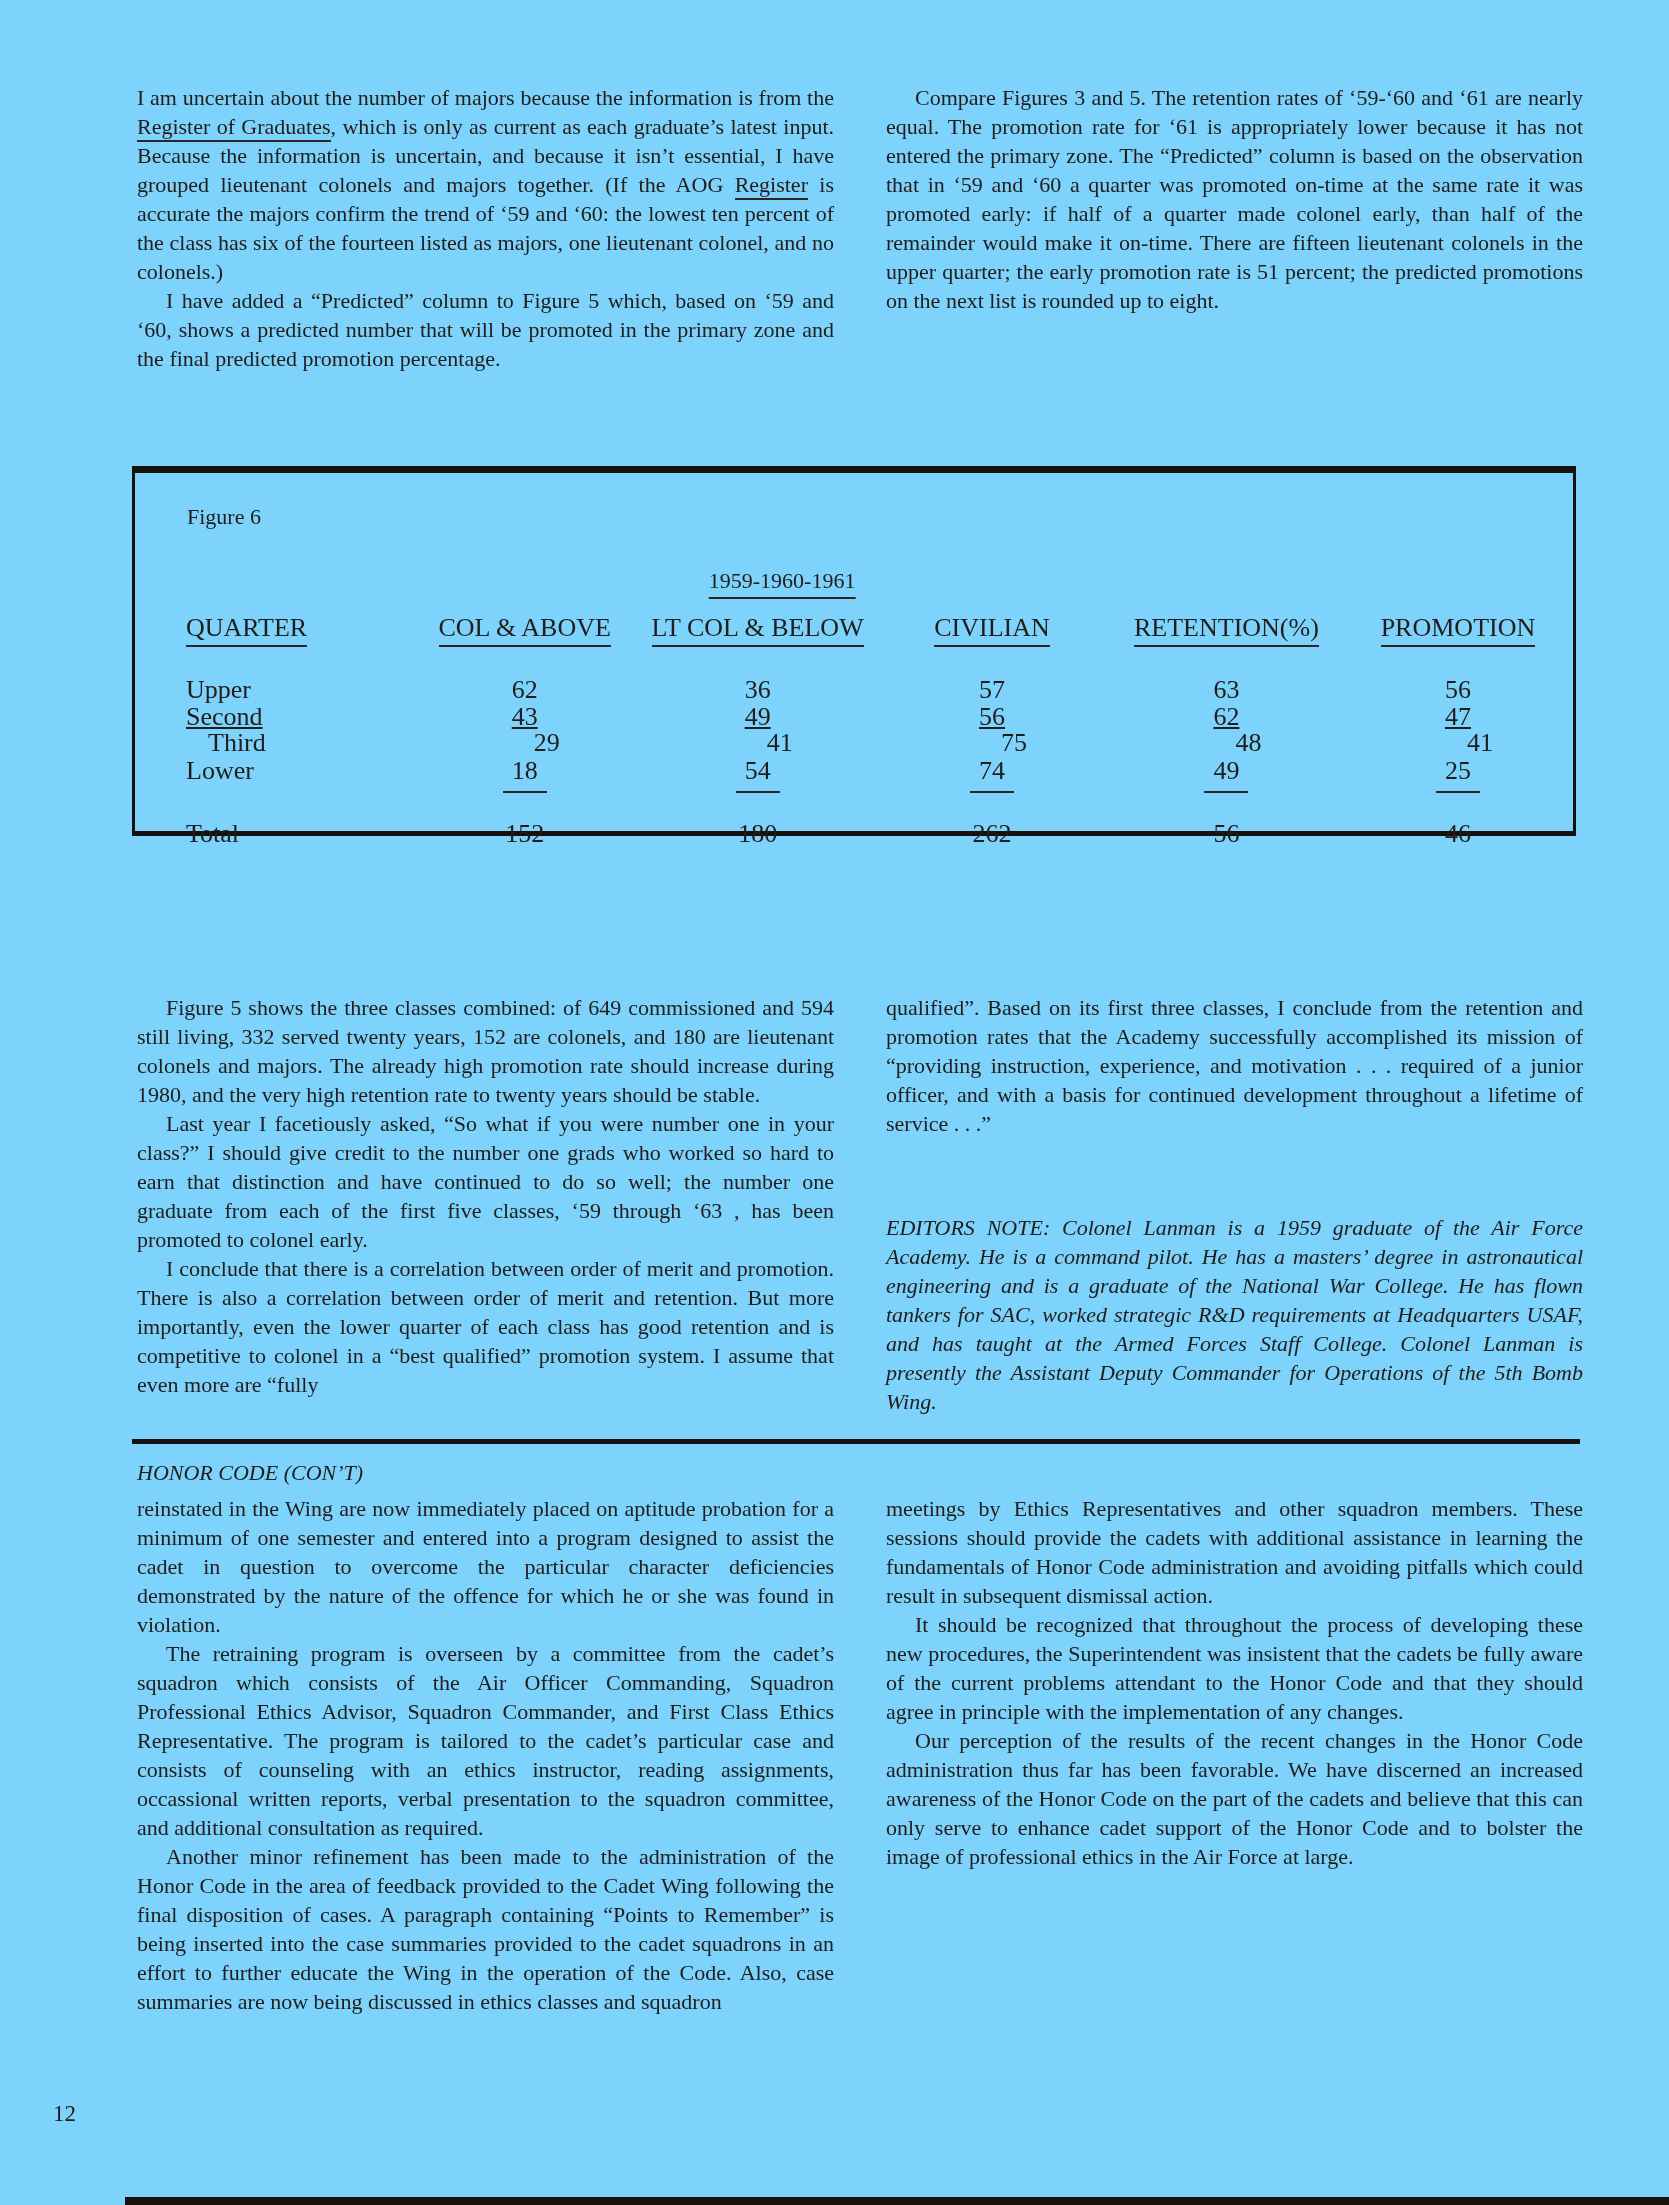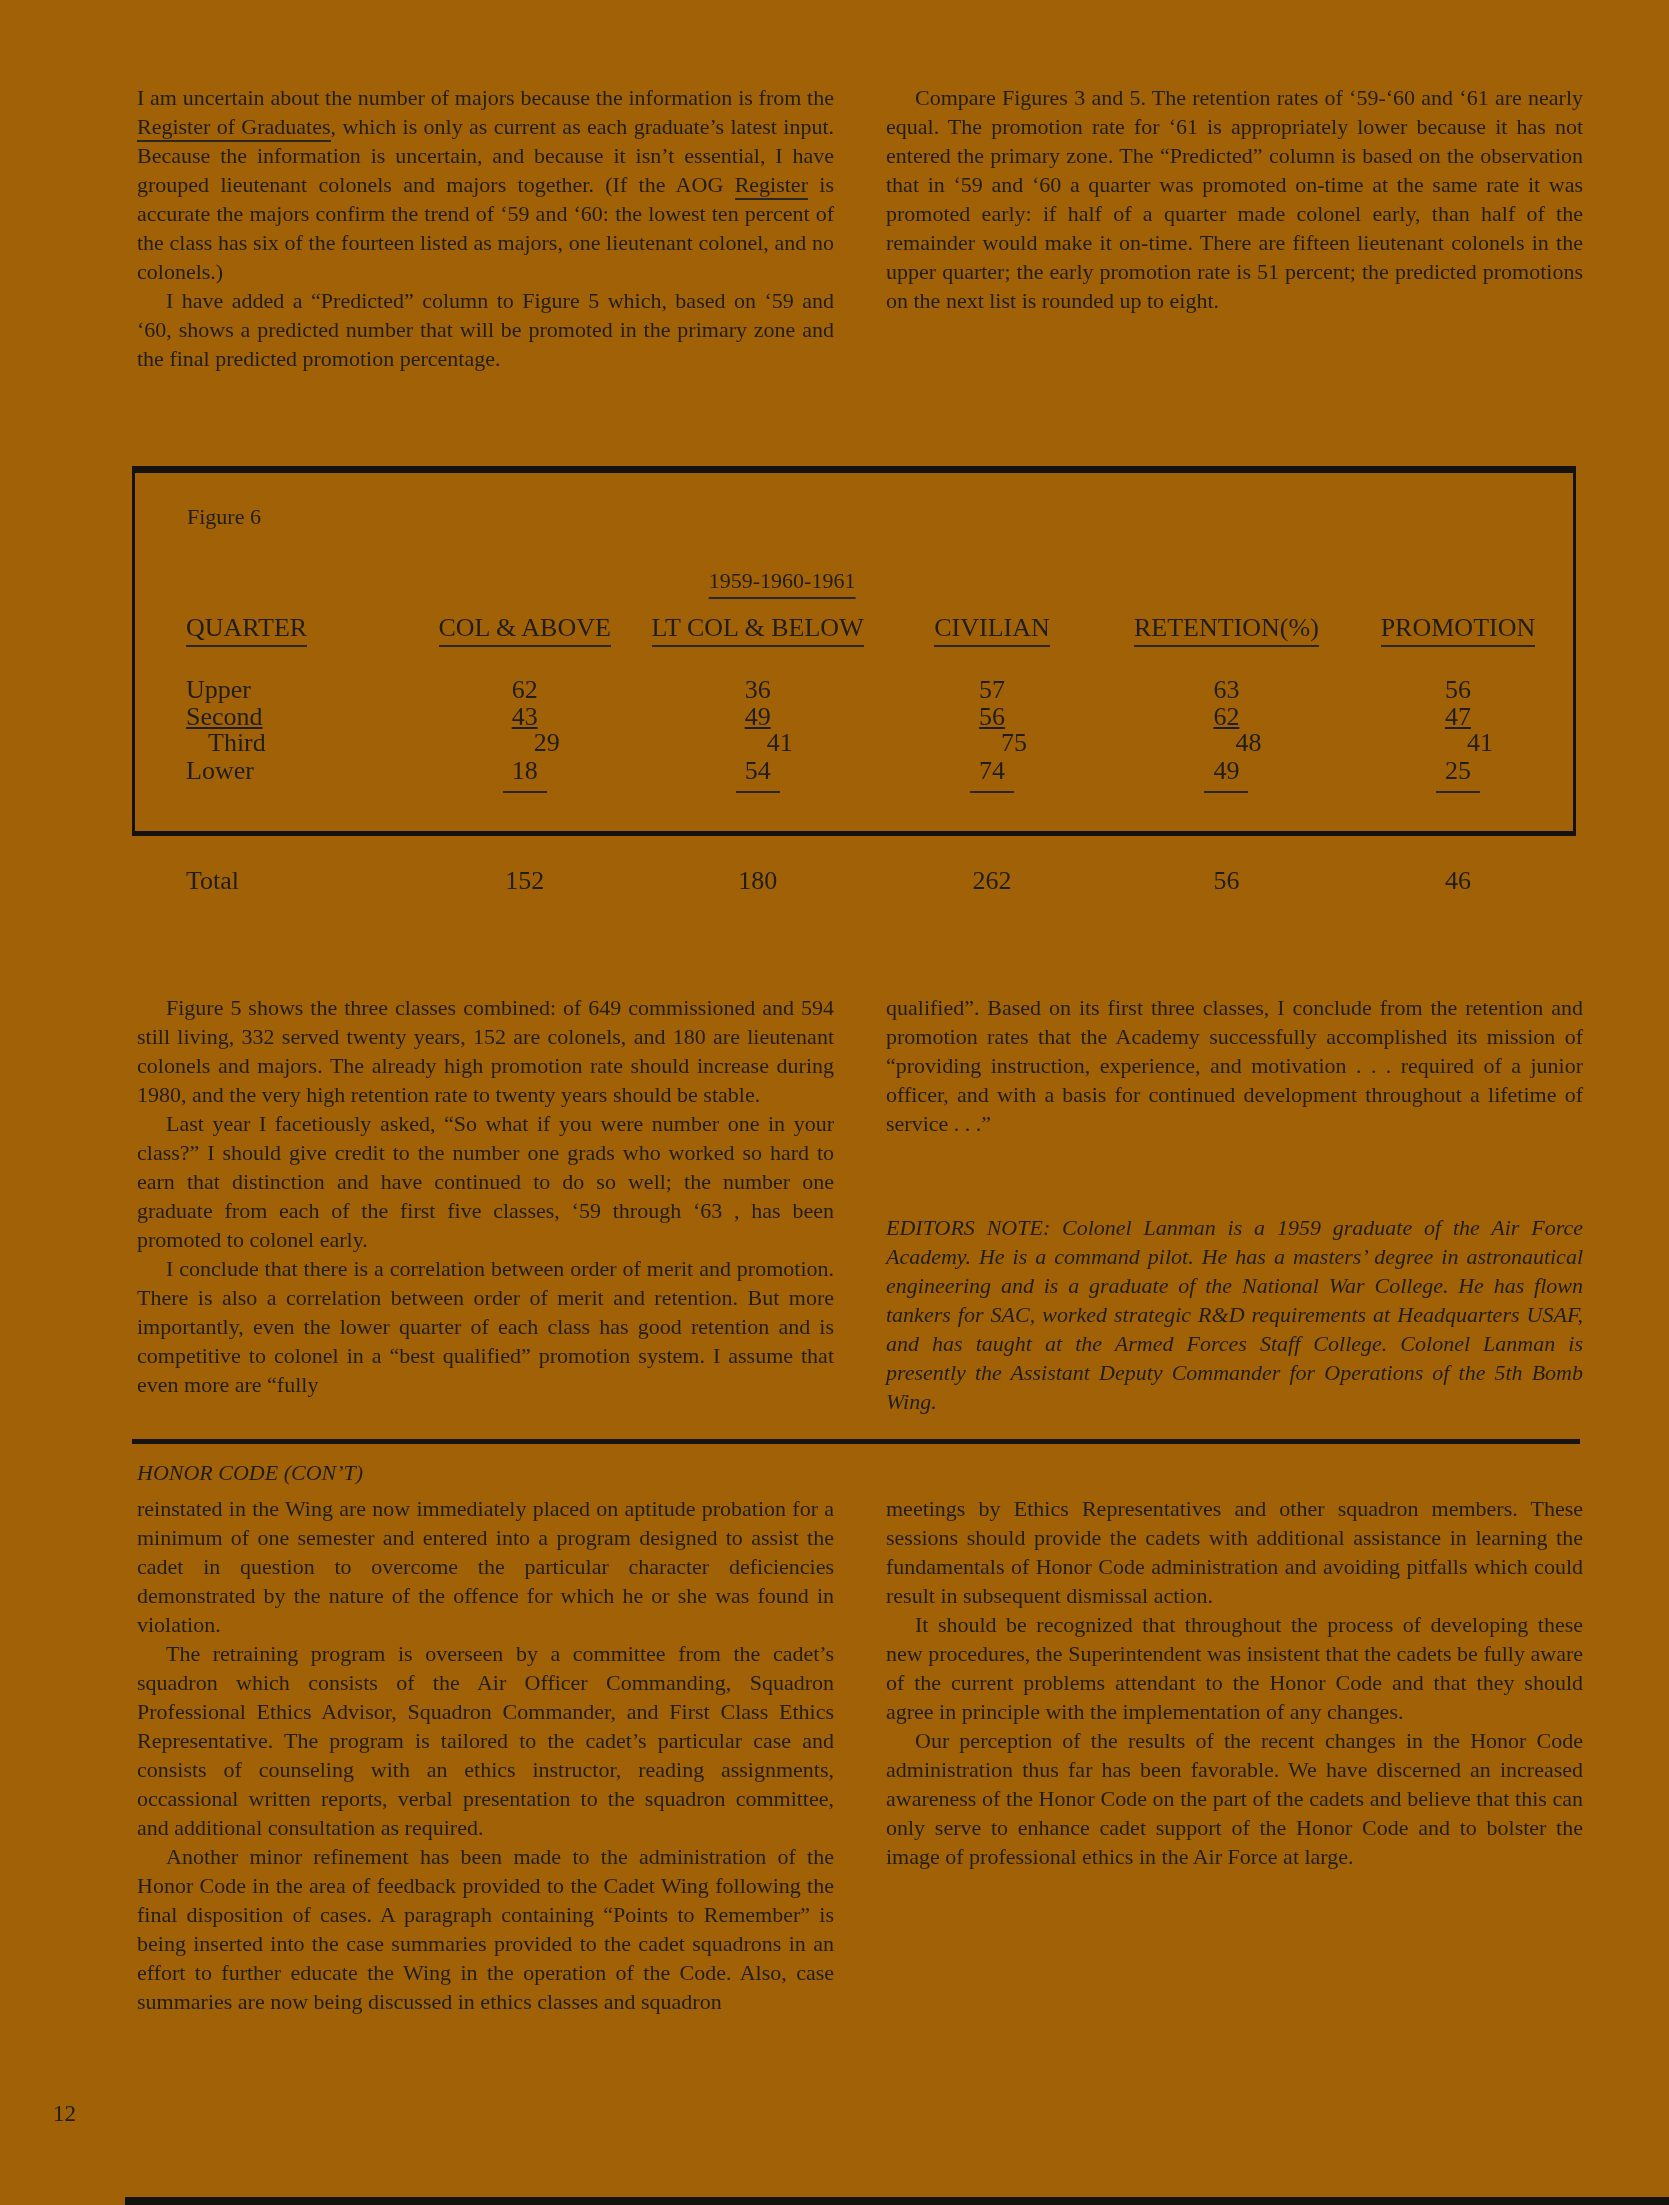--- a/index.html
+++ b/index.html
@@ -1,20 +1,20 @@
 <!DOCTYPE html>
 <html style="font-size:8px"><head>
 <meta charset="utf-8">
 <style>
   html, body { margin: 0; padding: 0; background: #e8e6de; }
   .page {
     position: relative;
     width: 1669px;
     height: 2205px;
-    background: #a16207;
+    background: #7dd3fc;
     overflow: hidden;
     font-family: "Liberation Serif", "DejaVu Serif", serif;
     color: #201d1a;
   }
   .body-text {
     font-size: 22px;
     line-height: 29px;
     text-align: justify;
     margin: 0;
   }
@@ -46,21 +46,21 @@
     font-size: 26px; line-height: 27px;
   }
   .fig-row .c { text-align: center; }
   .fig-row .q { text-align: left; padding-left: 51px; }
   .fig-header { top: 141px; }
   .fig-header .hspan { display: inline-block; border-bottom: 2px solid #2a2722; padding-bottom: 3.5px; white-space: nowrap; }
   .row-0 { top: 203px; }
   .row-1 { top: 230px; text-decoration: underline; }
   .row-2 { top: 256px; padding-left: 22px; }
   .row-3 { top: 284px; }
-  .row-total { top: 347px; margin-top: 47px; }
+  .row-total { top: 347px; }
   .sum-u { display: inline-block; border-bottom: 2.5px solid #2a2722; padding: 0 9px 6.5px 9px; }
 
   #mid-section { top: 993px; }
   .editors-note-lanman { margin-top: 75px; font-style: italic; }
   .editors-note-garber { margin-top: 24px; }
 
   #divider { position: absolute; left: 132px; top: 1439px; width: 1448px; height: 4.5px; background: #171410; }
   #honor-heading { position: absolute; left: 137px; top: 1460px; font-size: 22px; }
   #honor-section { top: 1494px; }
 

